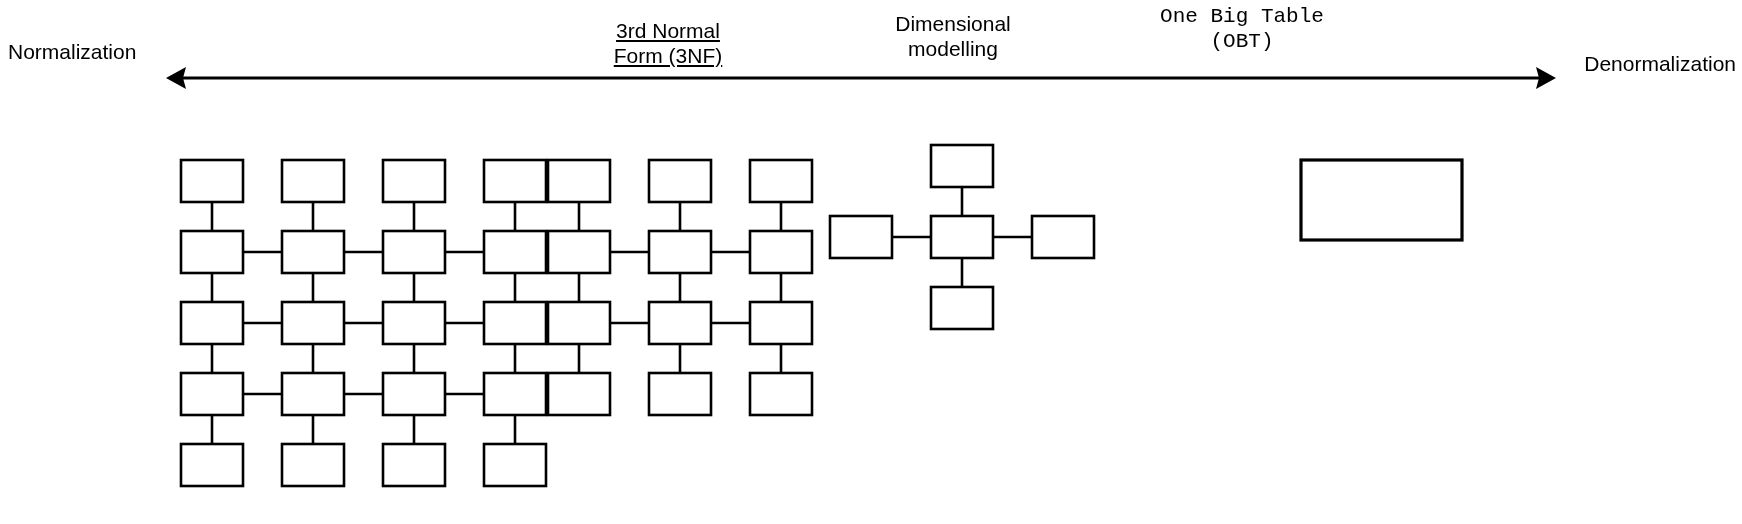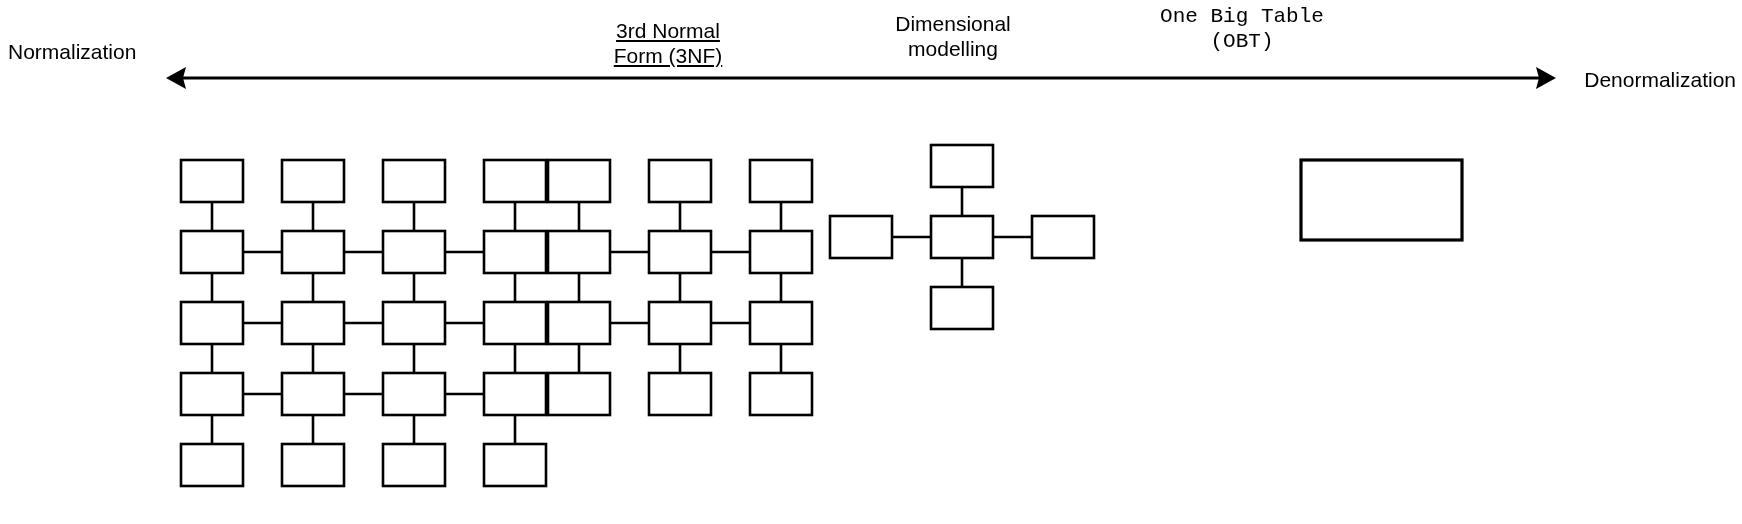--- a/index.html
+++ b/index.html
@@ -11,21 +11,21 @@
   #stage{position:absolute;inset:0;width:1742px;height:524px;}
 
   .axis-label{
     position:absolute;
     font-size:21px;
     line-height:24px;
     white-space:nowrap;
     color:#000;
   }
   #label-normalization{left:8px;top:40px;}
-  #label-denormalization{right:6px;top:68px;}
+  #label-denormalization{right:6px;top:52px;}
 
   .stage-title{
     position:absolute;
     text-align:center;
     font-size:21px;
     line-height:25px;
     color:#000;
     white-space:pre-line;
   }
 

